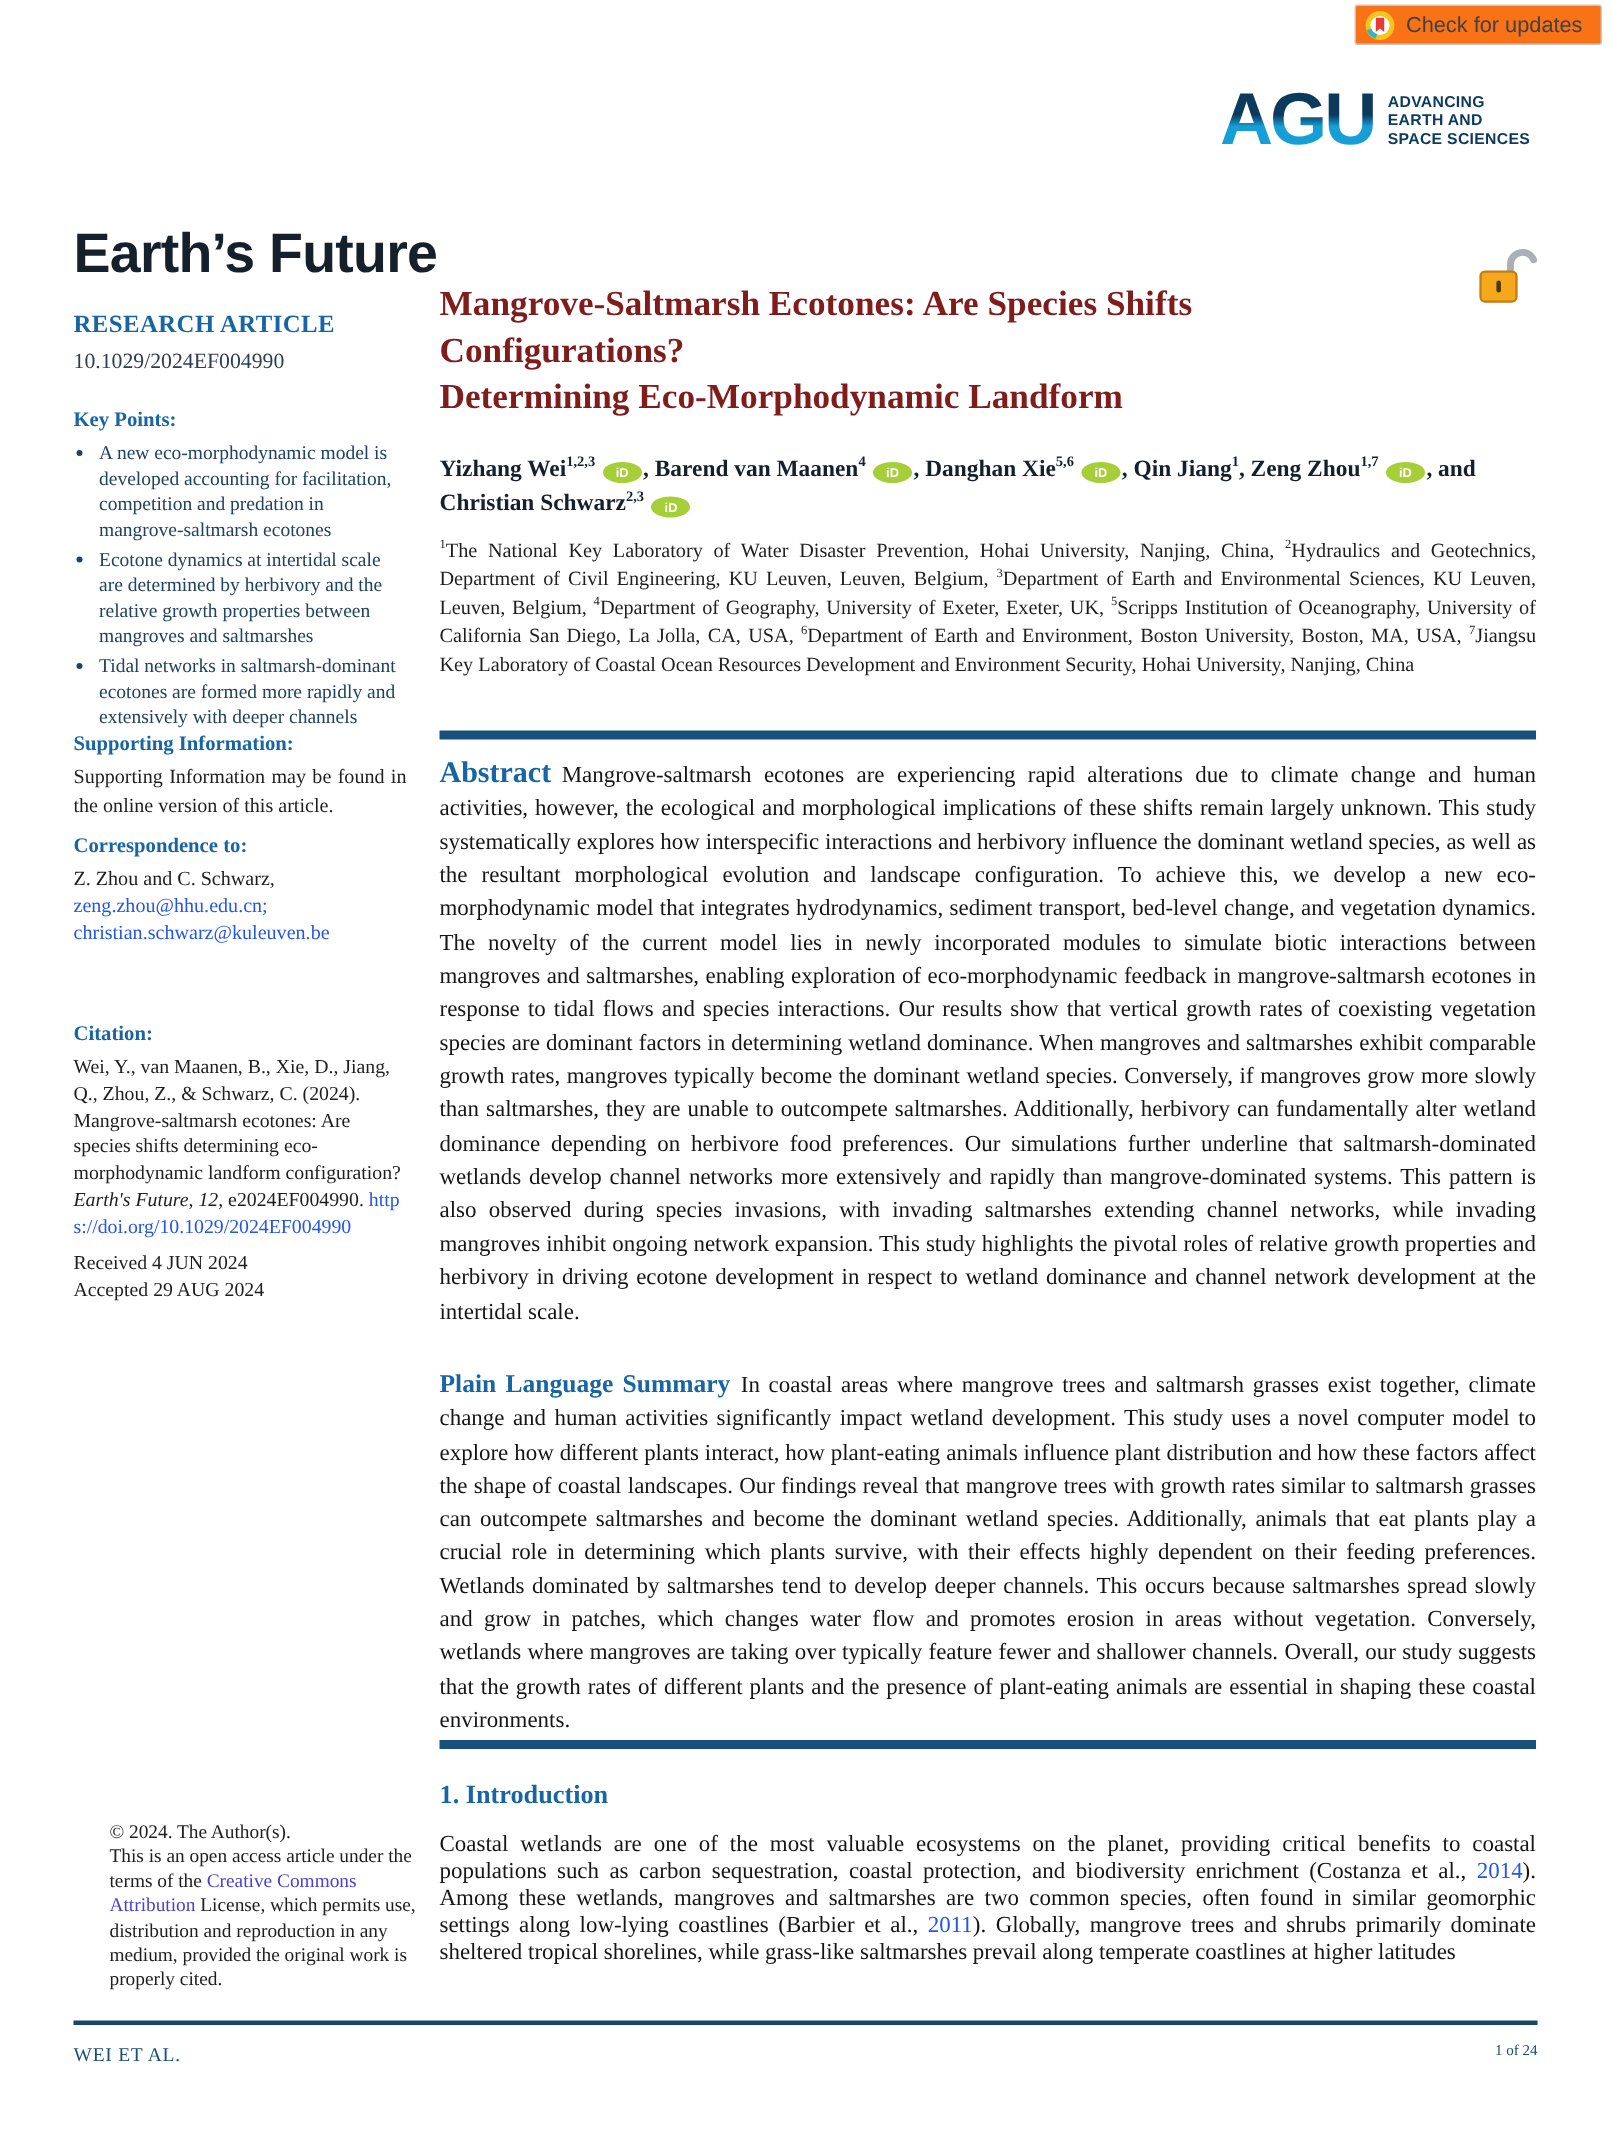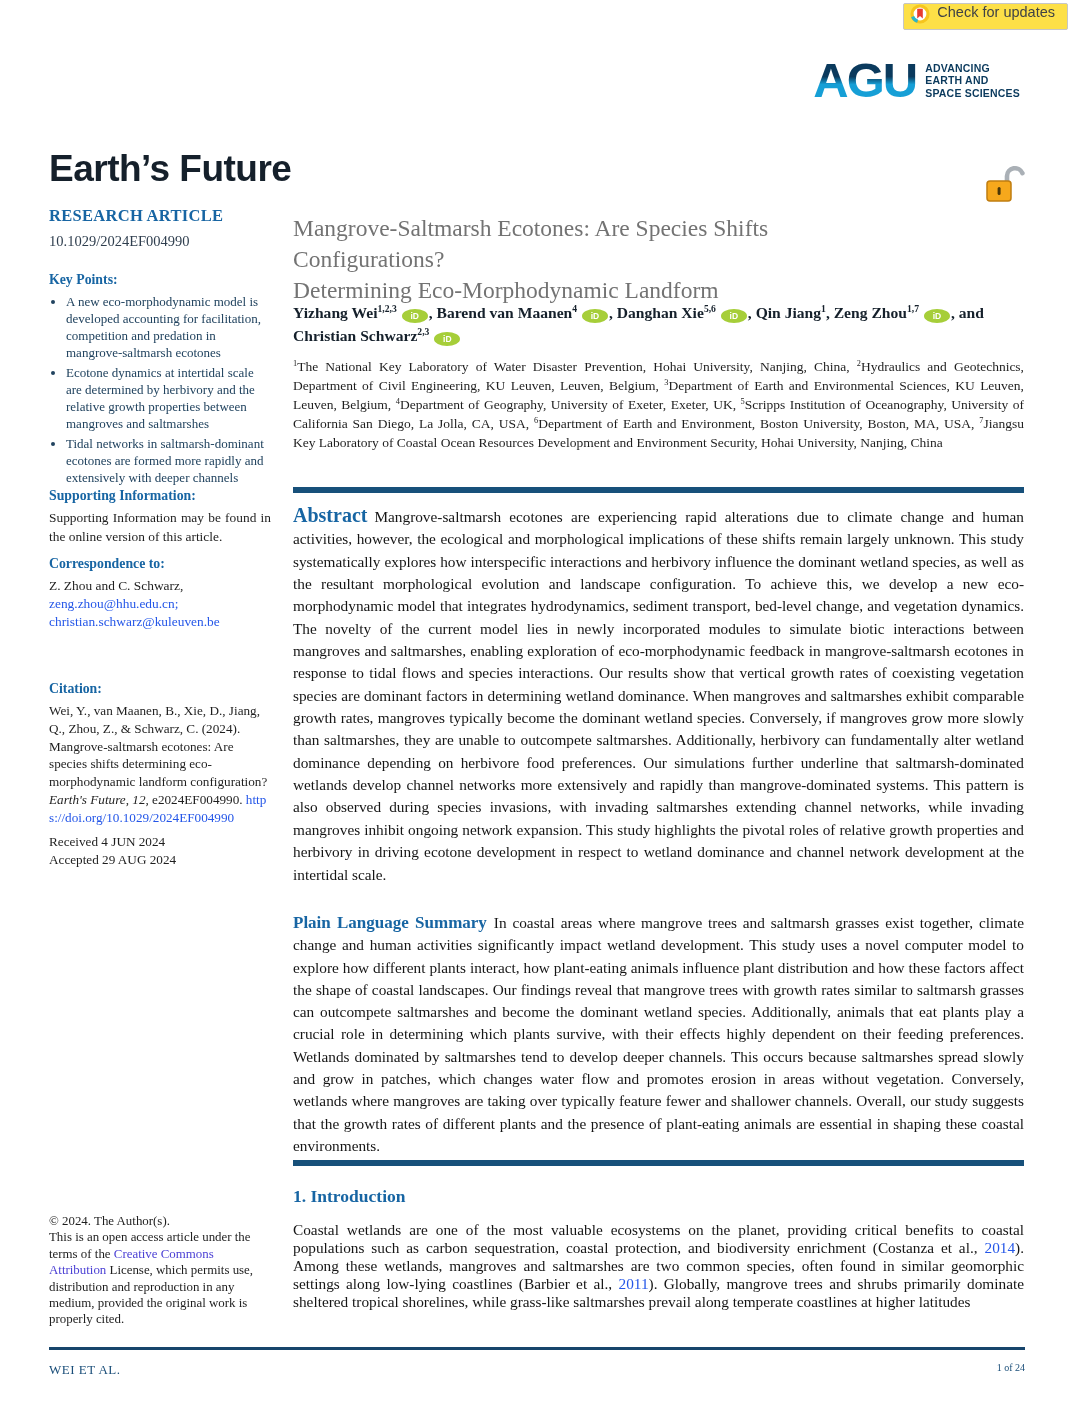--- a/index.html
+++ b/index.html
@@ -4,22 +4,22 @@
 <style>
   * { margin:0; padding:0; box-sizing:border-box; }
   html,body { background:#ffffff; }
   #page {
     position:relative; width:1074px; height:1421px; background:#ffffff;
     font-family:"Liberation Serif", serif; color:#1c1c1c; overflow:hidden;
   }
   
   .check-btn {
     position:absolute; top:3px; right:6px; height:27px;
-    display:flex; gap:7px; padding:0 12px 0 6px;
-    background:#fde047; border:1px solid #c6c6c6; border-radius:2px;
+    display:flex; align-items:center; gap:7px; padding:0 12px 0 6px;
+    background:#f97316; border:1px solid #c6c6c6; border-radius:2px;
     font-family:"Liberation Sans", sans-serif; font-size:14.5px; color:#3f4246;
     cursor:pointer;
   }
   .agu-logo { position:absolute; top:56px; right:54px; display:flex; align-items:center; gap:9px; }
   .agu-text {
     font-family:"Liberation Sans", sans-serif; font-weight:800; font-size:49px;
     letter-spacing:-2px; color:#0b3a5d; line-height:1;
   }
   @supports ((-webkit-background-clip:text) or (background-clip:text)) {
     .agu-text {
@@ -47,24 +47,24 @@
   .kp { top:272px; }
   .kp ul { margin:2px 0 0 0; padding-left:17px; }
   .kp li { font-size:13px; line-height:17px; color:#21435f; margin-bottom:3px; }
   .supporting { top:488px; }
   .supporting p { font-size:13.4px; line-height:18.5px; color:#1e1e1e; text-align:justify; }
   .correspondence { top:556px; }
   .correspondence p { font-size:13.4px; line-height:18px; color:#1e1e1e; }
   .citation { top:681px; }
   .citation p { font-size:13.2px; line-height:17.8px; color:#1e1e1e; }
   .received { top:833px; font-size:13.2px; line-height:18px; color:#1e1e1e; }
-  .copyright { top:1213px; font-size:12.9px; line-height:16.4px; color:#1e1e1e; }
+  .copyright { top:1213px; font-size:12.9px; line-height:16.4px; color:#1e1e1e;margin-left:24px; }
   
   .rightcol-block { position:absolute; left:293px; width:731px; }
-  .title { top:213px; font-weight:400; font-size:23.5px; line-height:31px; color:#737373; }
+  .title { top:188px; font-weight:700; font-size:23.5px; line-height:31px; color:#7f1d1d; }
   .authors { top:301px; font-weight:700; font-size:15.6px; line-height:23px; color:#15202b; }
   .affiliations { top:358px; font-size:13.5px; line-height:18.9px; color:#1e1e1e; text-align:justify; }
   .bar { position:absolute; left:293px; width:731px; height:6px; background:#17507a; }
   .bar1 { top:487px; } .bar2 { top:1160px; }
   .abstract { top:504px; font-size:15.3px; line-height:22.35px; text-align:justify; color:#151515; }
   .pls { top:912px; font-size:15.3px; line-height:22.3px; text-align:justify; color:#151515; }
   .abs-label { font-weight:700; font-size:20px; color:#1765a3; margin-right:7px; }
   .pls-label { font-weight:700; font-size:17px; color:#1765a3; margin-right:7px; }
   .intro-head { top:1186px; font-weight:700; font-size:17.5px; color:#1765a3; }
   .intro-para { top:1221px; font-size:15.3px; line-height:18px; text-align:justify; color:#151515; }

